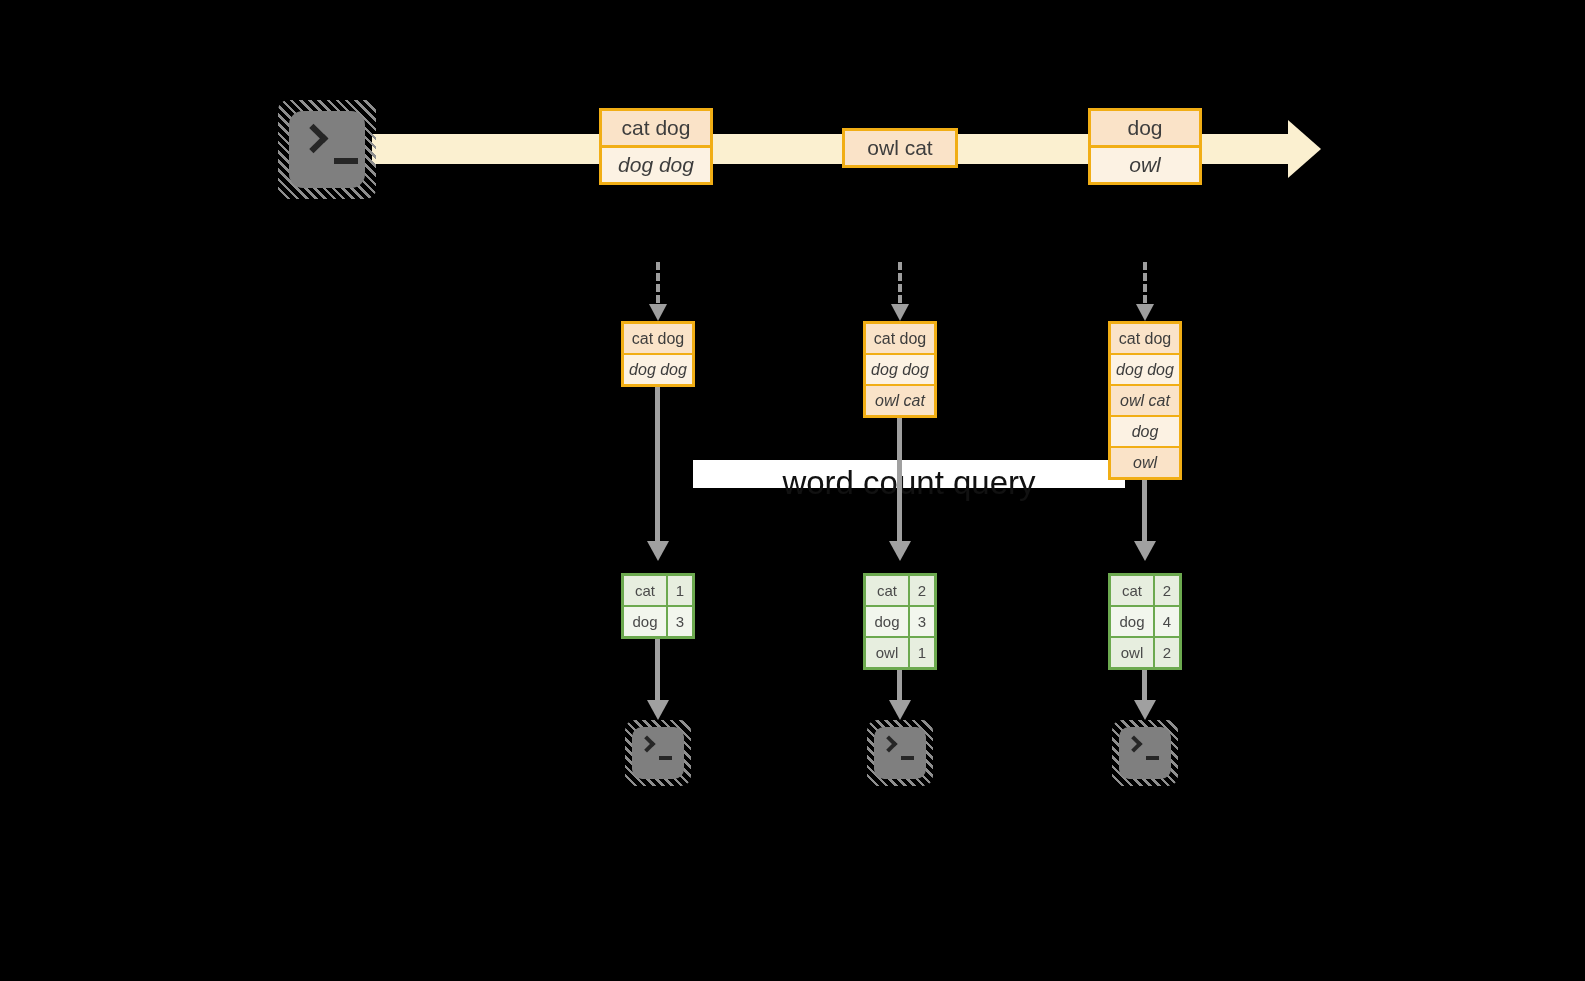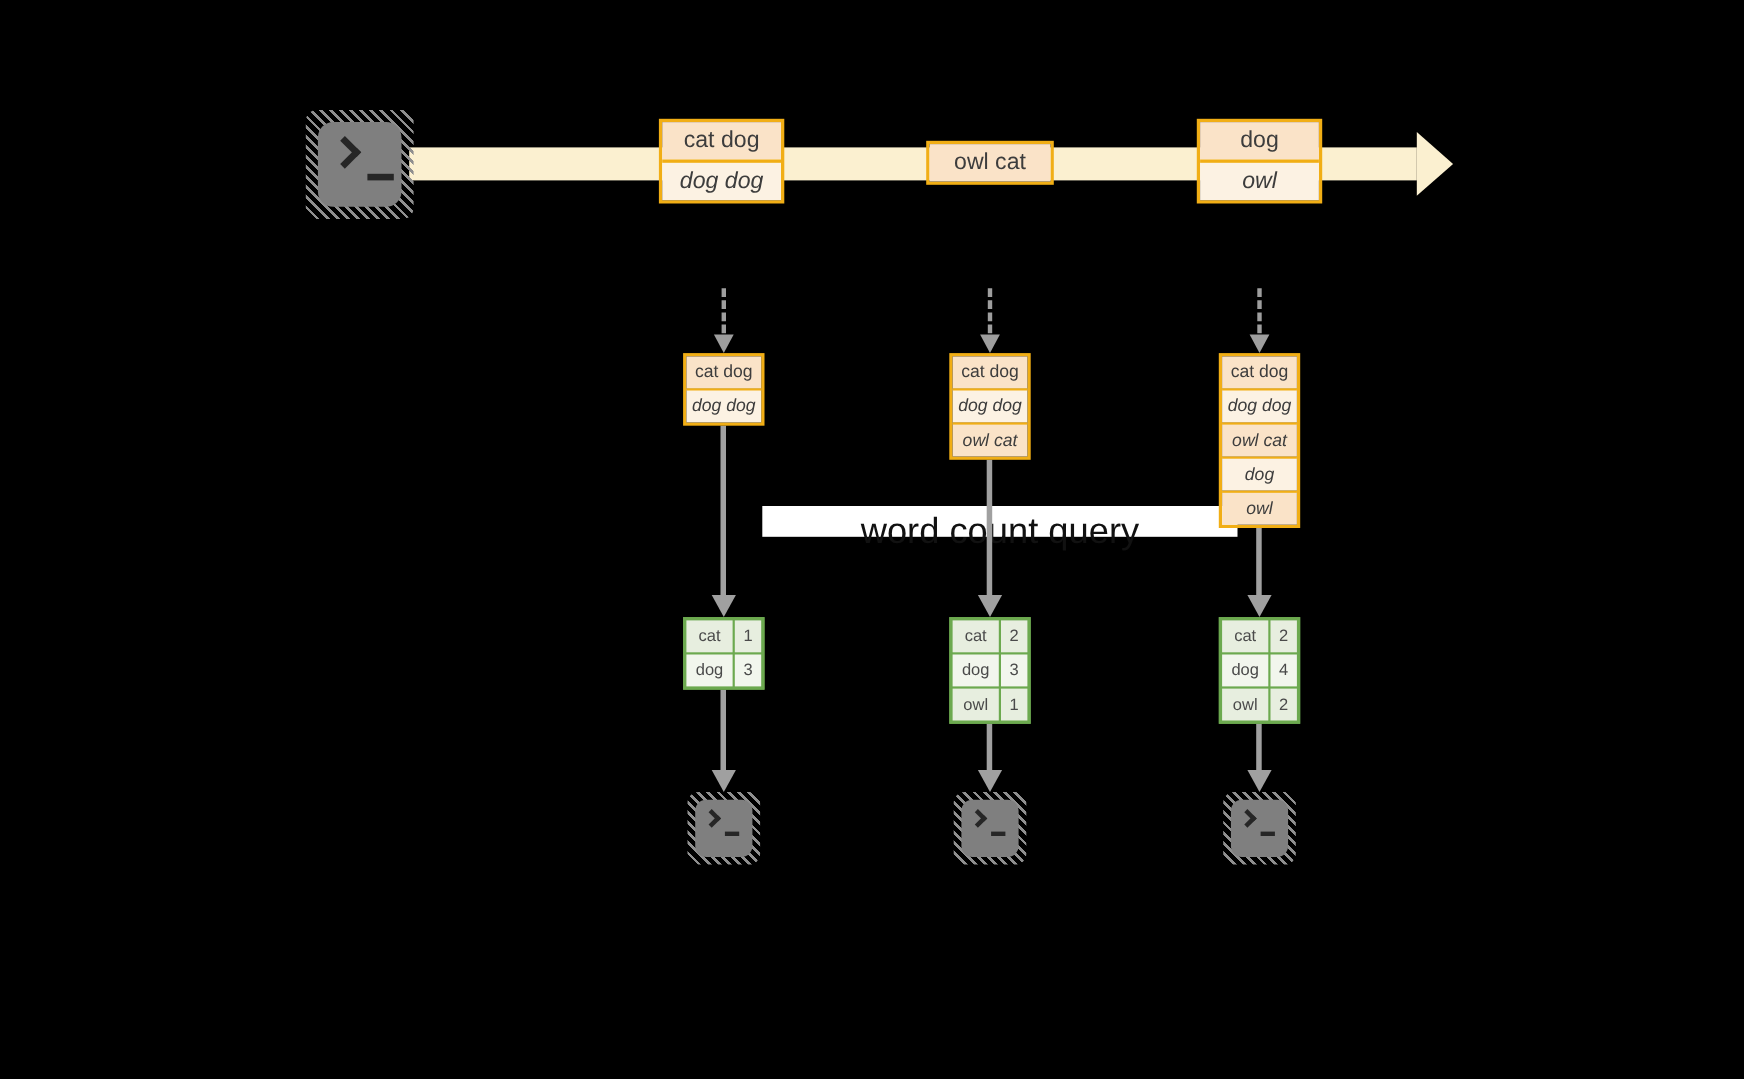--- a/index.html
+++ b/index.html
@@ -42,21 +42,21 @@
     border-left:9px solid transparent; border-right:9px solid transparent; border-top:17px solid #9E9E9E; }
   
   .sarr { position:absolute; width:22px; z-index:2; }
   .sshaft { position:absolute; left:8px; top:0; bottom:18px; width:5px; background:#A0A0A0; }
   .shead { position:absolute; left:0; bottom:0; width:0; height:0;
     border-left:11px solid transparent; border-right:11px solid transparent; border-top:20px solid #A0A0A0; }
   
   .banner { position:absolute; left:693px; top:460px; width:432px; height:28px; background:#FFFFFF; z-index:1;
     color:#111111; font-size:33px; line-height:45px; text-align:center; font-weight:400; }
   
-  .gtable { position:absolute; top:561px; width:74px; border:3px solid #6CA94F; z-index:3; box-sizing:border-box; background:#6CA94F; }
+  .gtable { position:absolute; top:573px; width:74px; border:3px solid #6CA94F; z-index:3; box-sizing:border-box; background:#6CA94F; }
   .grow { display:flex; height:29px; }
   .grow + .grow { margin-top:2px; }
   .gcell { color:#4A4A4A; font-size:15px; line-height:29px; text-align:center; }
   .gcell.lbl { width:42px; margin-right:2px; }
   .gcell.val { flex:1; }
   .grow.dark .gcell  { background:#E7EEDF; }
   .grow.light .gcell { background:#F2F6ED; }
 </style>
 </head>
 <body>

